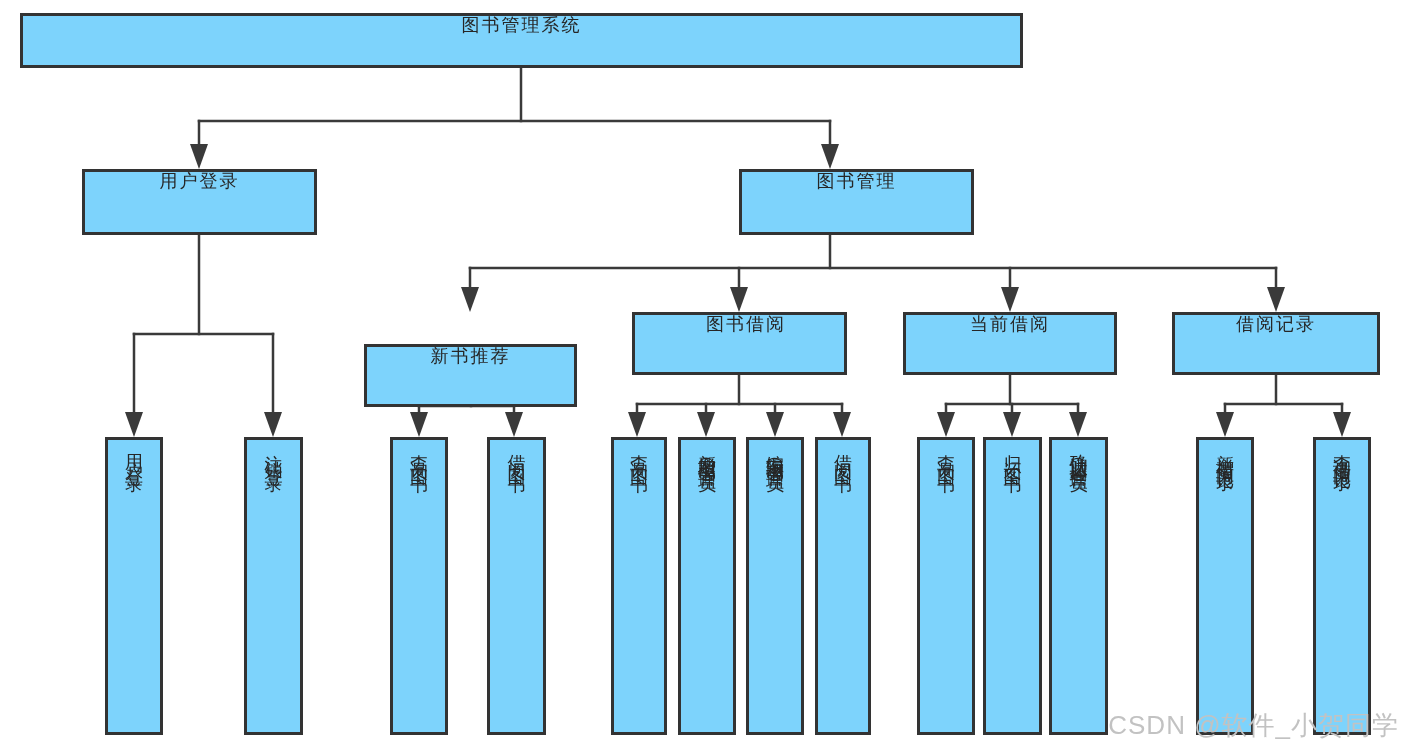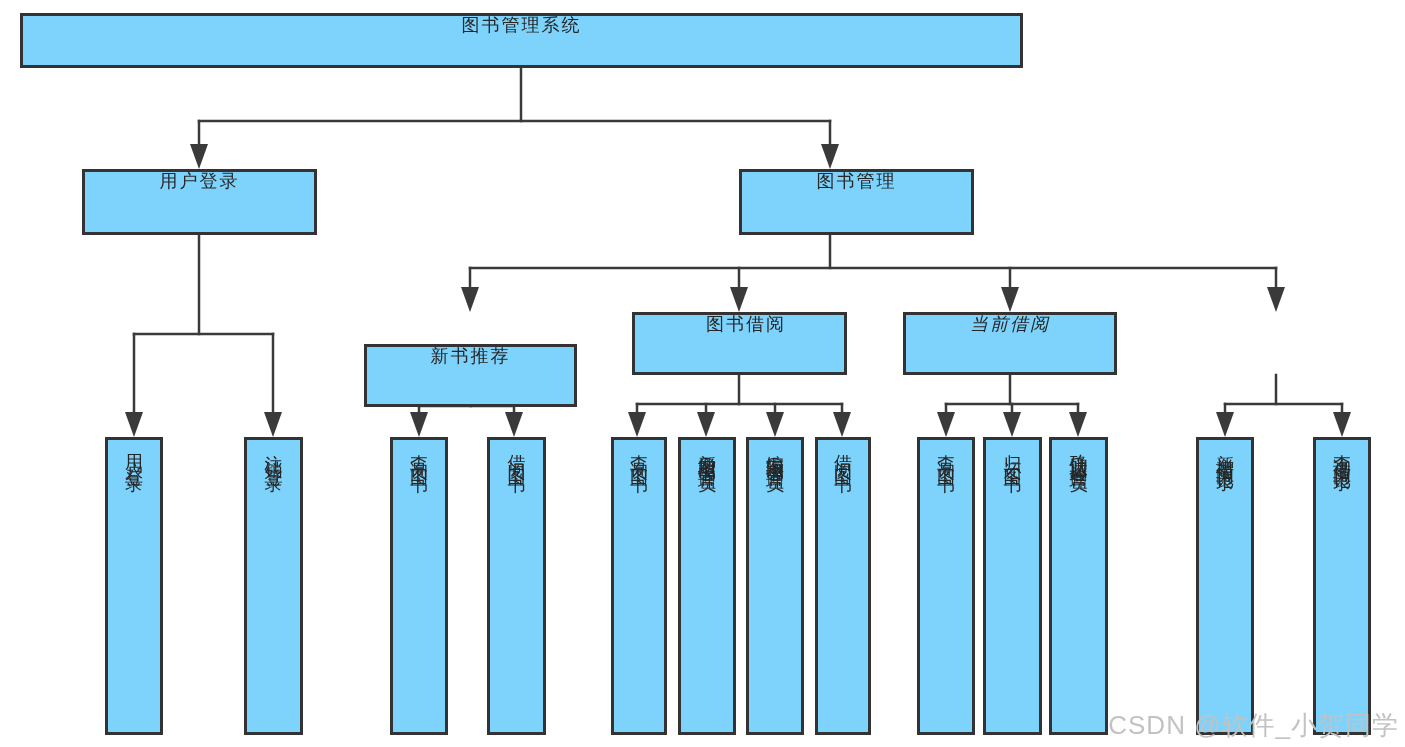--- a/index.html
+++ b/index.html
@@ -139,22 +139,25 @@
   <div class="node" style="left:712px; top:169px; width:235px; height:66px;margin-left:27px;">
     <span class="hlabel">图书管理</span>
   </div>
 
   <div class="node" style="left:364px; top:312px; width:213px; height:63px;margin-top:32px;">
     <span class="hlabel">新书推荐</span>
   </div>
   <div class="node" style="left:632px; top:312px; width:215px; height:63px;padding-left:13px;">
     <span class="hlabel">图书借阅</span>
   </div>
-  <div class="node" style="left:903px; top:312px; width:214px; height:63px;font-style:italic;">
+  <div class="node" style="left:903px; top:312px; width:214px; height:63px;">
     <span class="hlabel">当前借阅</span>
+  </div>
+  <div class="node" style="left:1172px; top:312px; width:208px; height:63px;">
+    <span class="hlabel">借阅记录</span>
   </div>
 
   <div class="node vbox" style="left:105px; top:437px; width:58px; height:298px;">
     <span class="vlabel">用户登录</span>
   </div>
   <div class="node vbox" style="left:244px; top:437px; width:59px; height:298px;">
     <span class="vlabel">注销登录</span>
   </div>
 
   <div class="node vbox" style="left:390px; top:437px; width:58px; height:298px;">

